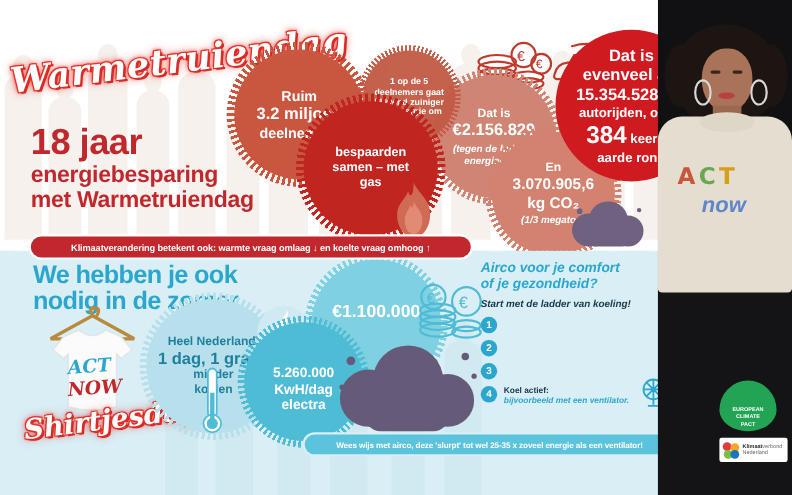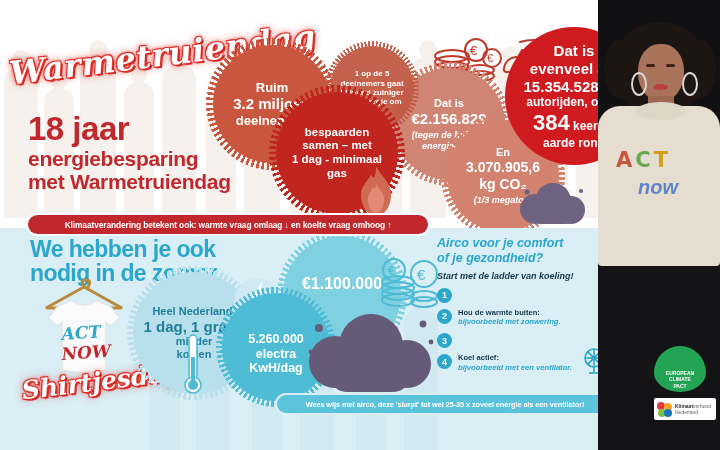--- a/index.html
+++ b/index.html
@@ -257,21 +257,20 @@
         <div class="big">3.070.905,6</div>
         <div class="big">kg CO₂</div>
         <span class="sm">(1/3 megaton)</span>
       </div>
     </div>
 
     <div class="circ c-bespaard">
       <div style="width:112px;">
         <div>bespaarden</div>
         <div>samen – met</div>
-        <div>1 dag - minimaal</div>
         <div>gas</div>
       </div>
     </div>
 
     <div class="circ c-km">
       <div style="width:128px;">
         <div class="big">Dat is</div>
         <div class="big">evenveel als</div>
         <div class="big">15.354.528 km</div>
         <div>autorijden, ofwel</div>
@@ -381,22 +380,22 @@
     </div>
 
     <svg class="bolt-ico" viewBox="0 0 52 52">
       <circle cx="26" cy="26" r="24" fill="#cfeaf2"></circle>
       <polygon points="30,6 14,30 24,30 20,46 38,22 28,22" fill="#fff"></polygon>
     </svg>
 
     <div class="circ c-kwh">
       <div style="width:100px;margin-top:14px;">
         <div>5.260.000</div>
+        <div>KwH/dag</div>
         <div>electra</div>
-        <div>KwH/dag</div>
       </div>
     </div>
 
     <svg class="thermo" viewBox="0 0 22 62">
       <rect x="7" y="2" width="8" height="44" rx="4" fill="#fff" stroke="#4fbcd6" stroke-width="1.6"></rect>
       <circle cx="11" cy="52" r="8" fill="#fff" stroke="#4fbcd6" stroke-width="1.6"></circle>
       <rect x="9" y="24" width="4" height="24" fill="#4fbcd6"></rect>
       <circle cx="11" cy="52" r="5" fill="#4fbcd6"></circle>
     </svg>
 
@@ -418,24 +417,20 @@
         <span>Airco voor je comfort</span><br>
         <span>of je gezondheid?</span>
       </h3>
       <div class="sub">Start met de ladder van koeling!</div>
       <div class="steps">
         <div class="step">
           <div class="num">1</div>
         </div>
         <div class="step">
           <div class="num">2</div>
-          <div class="txt">
-            <div class="t">Hou de warmte buiten:</div>
-            <div class="e">bijvoorbeeld met zonwering.</div>
-          </div>
         </div>
         <div class="step">
           <div class="num">3</div>
         </div>
         <div class="step" style="position:relative;">
           <div class="num">4</div>
           <div class="txt">
             <div class="t">Koel actief:</div>
             <div class="e">bijvoorbeeld met een ventilator.</div>
           </div>

